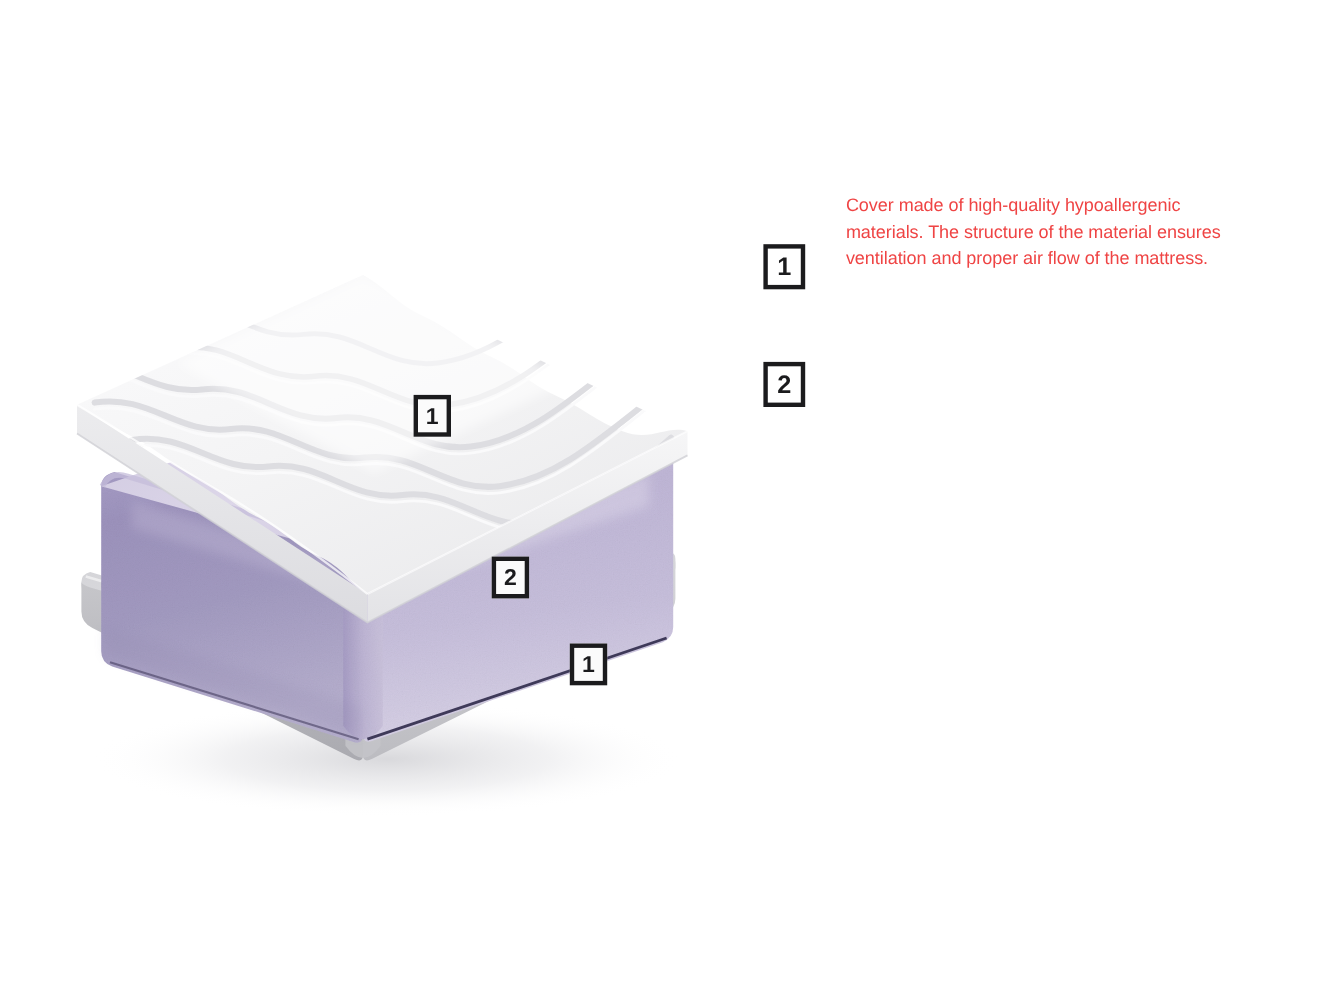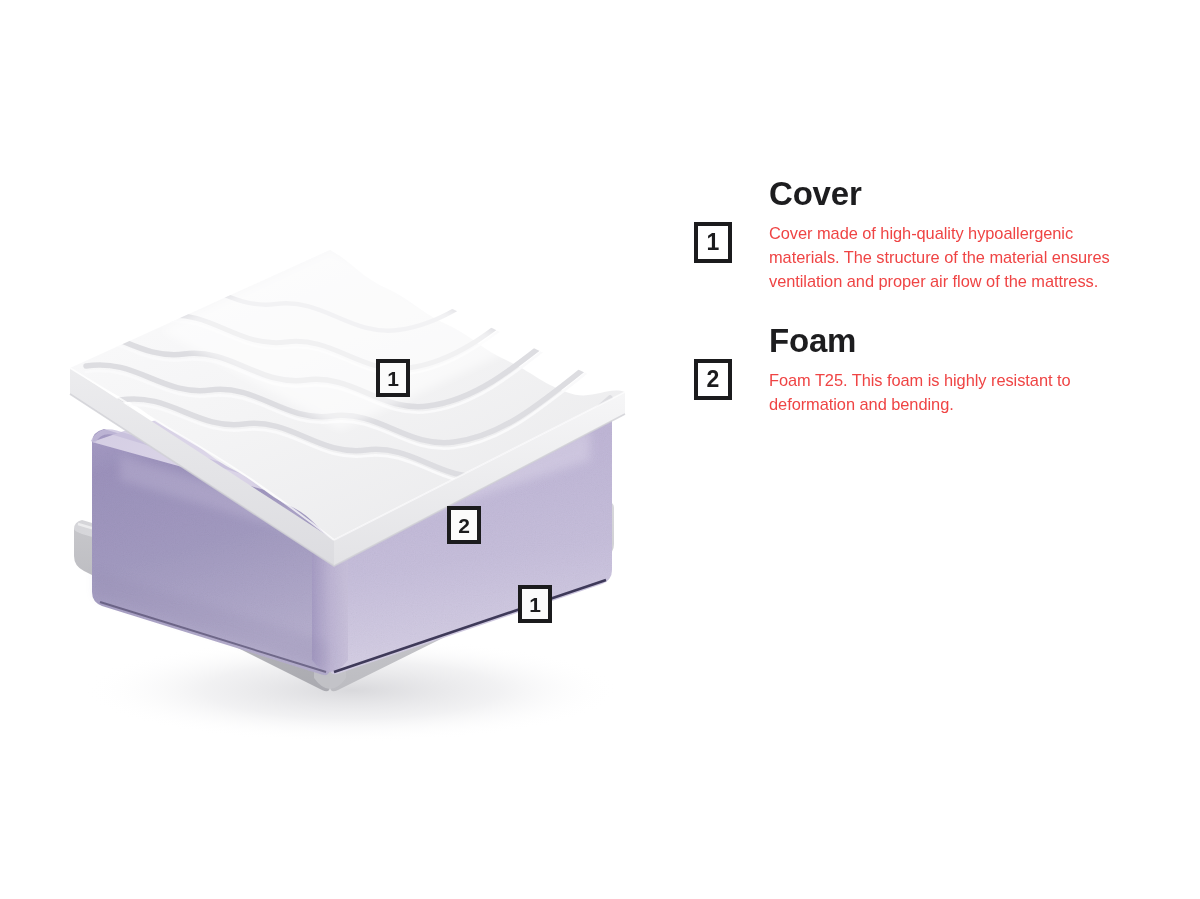--- a/index.html
+++ b/index.html
@@ -312,28 +312,23 @@
     <div class="marker" id="marker-cover">1</div>
     <div class="marker" id="marker-foam">2</div>
     <div class="marker" id="marker-base">1</div>
   </div>
 
   <div id="legend">
 
     <div class="legend-entry entry-cover">
       <div class="legend-badge">1</div>
       <div class="legend-text">
-        <h2 class="legend-title">Cover</h2>
         <p class="legend-body">Cover made of high-quality hypoallergenic materials. The structure of the material ensures ventilation and proper air flow of the mattress.</p>
       </div>
     </div>
 
     <div class="legend-entry entry-foam">
       <div class="legend-badge">2</div>
-      <div class="legend-text">
-        <h2 class="legend-title">Foam</h2>
-        <p class="legend-body">Foam T25. This foam is highly resistant to deformation and bending.</p>
-      </div>
     </div>
 
   </div>
 
 </div>
 
 </body></html>

